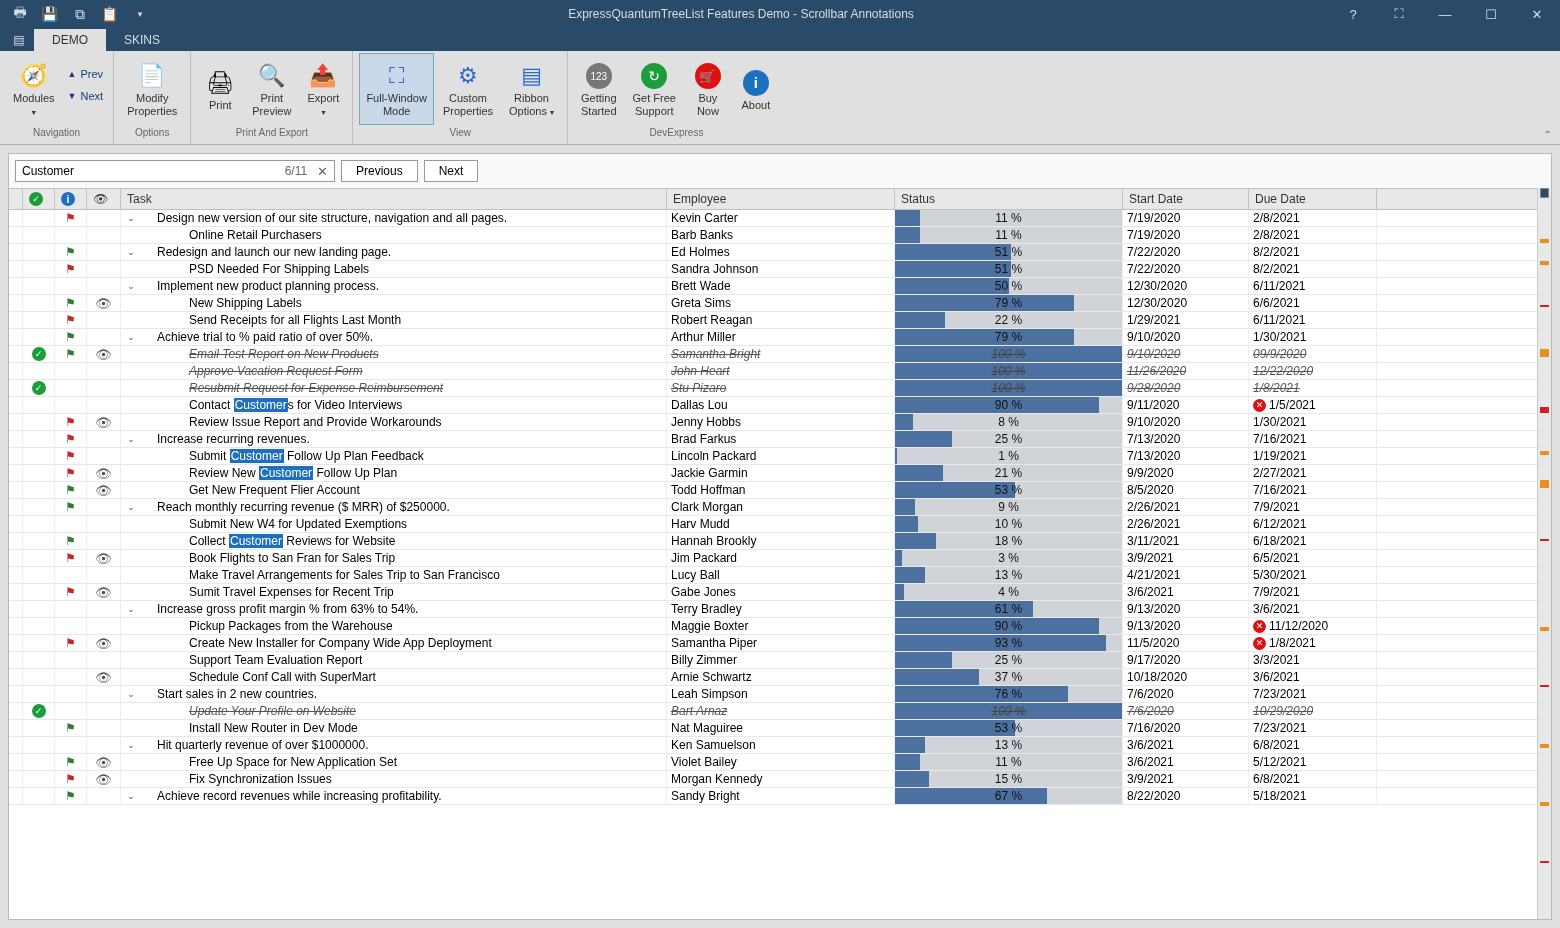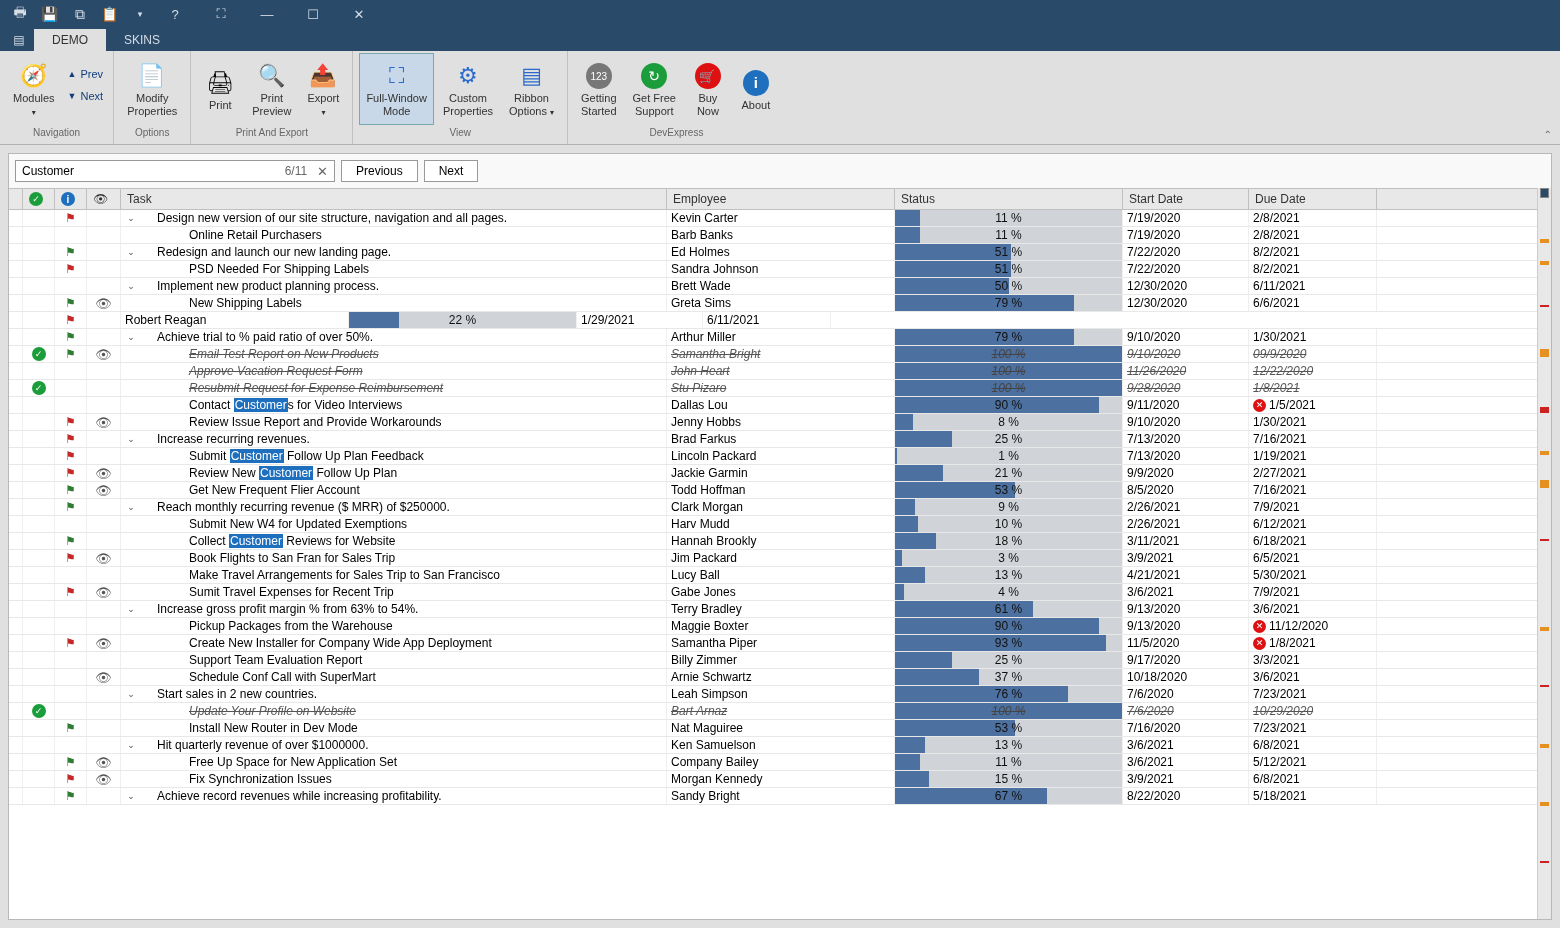--- a/index.html
+++ b/index.html
@@ -92,20 +92,21 @@
 <body>
 
 <div class="titlebar">
   <div class="titlebar-left">
     <div class="ticon">🖶</div>
     <div class="ticon">💾</div>
     <div class="ticon">⧉</div>
     <div class="ticon">📋</div>
     <div class="ticon" style="font-size:9px;">▾</div>
   </div>
+  <div class="titlebar-title">ExpressQuantumTreeList Features Demo - Scrollbar Annotations</div>
   <div class="titlebar-right">
     <div class="wbtn">?</div>
     <div class="wbtn">⛶</div>
     <div class="wbtn">—</div>
     <div class="wbtn">☐</div>
     <div class="wbtn">✕</div>
   </div>
 </div>
 
 <div class="tabstrip">
@@ -364,20 +365,24 @@
           <div class="cell c-start">12/30/2020</div>
           <div class="cell c-due">6/6/2021</div>
         </div>
         <div class="row">
           <div class="cell" style="width: 14px;"></div>
           <div class="cell c-done"></div>
           <div class="cell c-flag">
             <span class="ico-flag-red">⚑</span>
           </div>
           <div class="cell c-eye"></div>
+          <div class="cell c-task">
+            <span style="display: inline-block; width: 30px;"></span>
+            <span class="indL2">Send Receipts for all Flights Last Month</span>
+          </div>
           <div class="cell c-emp">Robert Reagan</div>
           <div class="cell c-status">
             <div class="statusbg"></div>
             <div class="statusbar" style="width: 22%;"></div>
             <div class="statustxt">22 %</div>
           </div>
           <div class="cell c-start">1/29/2021</div>
           <div class="cell c-due">6/11/2021</div>
         </div>
         <div class="row">
@@ -884,21 +889,21 @@
           <div class="cell c-flag">
             <span class="ico-flag-green">⚑</span>
           </div>
           <div class="cell c-eye">
             <span class="ico-eye">👁</span>
           </div>
           <div class="cell c-task">
             <span style="display: inline-block; width: 30px;"></span>
             <span class="indL2">Free Up Space for New Application Set</span>
           </div>
-          <div class="cell c-emp">Company Bailey</div>
+          <div class="cell c-emp">Violet Bailey</div>
           <div class="cell c-status">
             <div class="statusbg"></div>
             <div class="statusbar" style="width: 11%;"></div>
             <div class="statustxt">11 %</div>
           </div>
           <div class="cell c-start">3/6/2021</div>
           <div class="cell c-due">5/12/2021</div>
         </div>
         <div class="row">
           <div class="cell" style="width: 14px;"></div>

